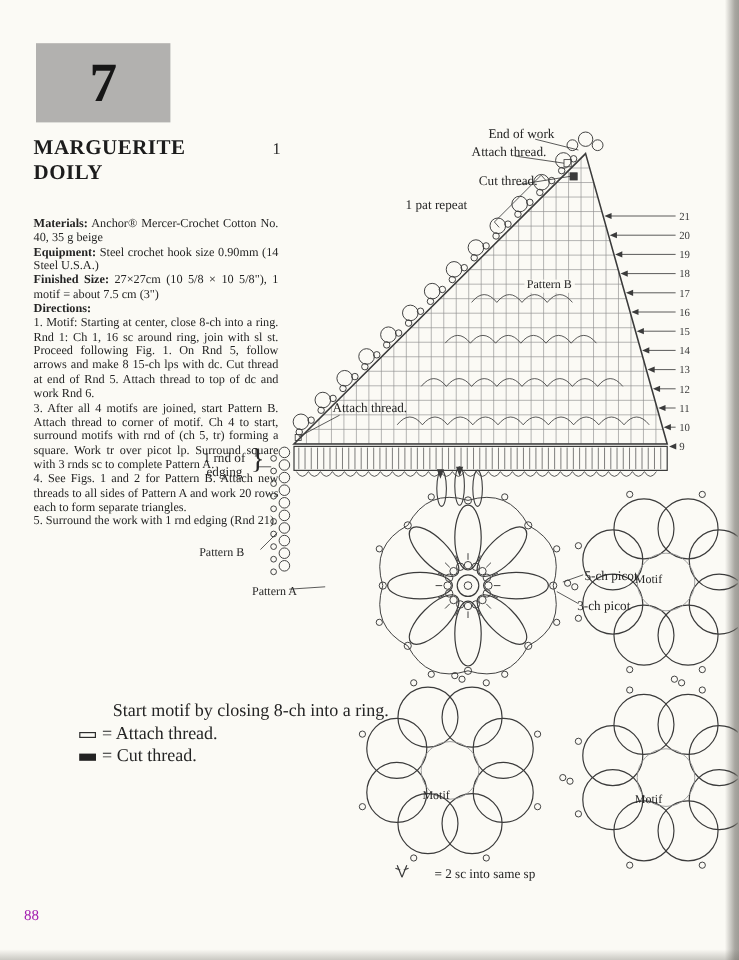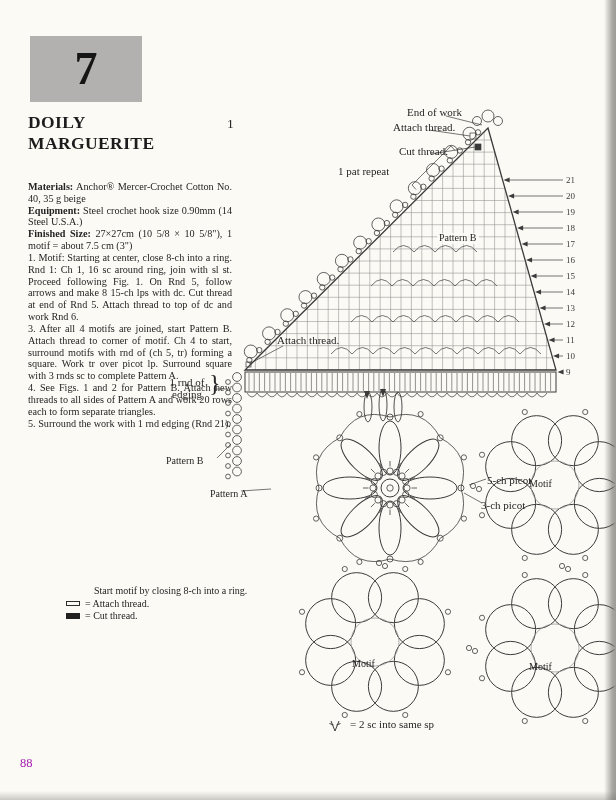--- a/index.html
+++ b/index.html
@@ -17,57 +17,58 @@
   #numbox span { font-size:46px; font-weight:bold; color:#161616; line-height:1; }
 
   #title { position:absolute; left:28px; top:112px; font-size:17.5px; font-weight:bold;
     letter-spacing:.4px; line-height:1.18; color:#1c1c1c; }
 
   #body-text { position:absolute; left:28px; top:181px; width:204px;
     font-size:10.2px; line-height:1.16; text-align:justify; color:#242424; }
   #body-text p { margin:0; }
   #body-text b { font-weight:bold; }
 
-  #legend { position:absolute; left:66px; top:585px; font-size:10px; color:#242424; }
+  #legend { position:absolute; left:66px; top:585px; font-size:15px; color:#242424; }
   #legend .ln { margin-bottom:1.5px; display:flex; align-items:center; }
   #legend .indent { padding-left:28px; }
   .sym-open { display:inline-block; width:14px; height:5px; border:1px solid #2e2e2e; margin-right:5px; }
   .sym-fill { display:inline-block; width:14px; height:6px; background:#222; margin-right:5px; }
 
   #pagenum { position:absolute; left:20px; top:756px; font-size:12.5px; color:#a21caf; }
 
   #diagram-svg { position:absolute; left:165px; top:100px; }
   svg text { font-family:"Liberation Serif", serif; }
 
   .dl { position:absolute; font-size:11px; color:#262626; white-space:nowrap; line-height:1.05; }
   .dl.bold { font-weight:normal; font-size:10px;text-align:center; }
   .dl.onGrid { background:rgba(251,250,245,.85); padding:0 2px; }
   .dl.fig { font-size:13.5px; }
   .dl.wrap { white-space:normal; text-align:center; }
-  .dl.note { display:flex; align-items:flex-start; gap:8px; }
+  .dl.note { display:flex; align-items:flex-end; gap:20px; }
   .dl.brace { font-size:24px; font-weight:normal; }
 </style>
 </head>
 <body>
 
 <div id="page">
 
   <div id="numbox">
     <span>7</span>
   </div>
 
   <div id="title">
+    <div>MARGUERITE</div>
     <div>DOILY</div>
-    <div>MARGUERITE</div>
   </div>
 
   <div id="body-text">
     <p class="para"><b>Materials:</b> <span>Anchor® Mercer-Crochet Cotton No. 40, 35 g beige</span></p>
     <p class="para"><b>Equipment:</b> <span>Steel crochet hook size 0.90mm (14 Steel U.S.A.)</span></p>
     <p class="para"><b>Finished Size:</b> <span>27×27cm (10 5/8 × 10 5/8"), 1 motif = about 7.5 cm (3")</span></p>
+    <p class="para"><b>Directions:</b></p>
     <div>
         <p>1. Motif: Starting at center, close 8-ch into a ring.  Rnd 1: Ch 1, 16 sc around ring, join with sl st.  Proceed following Fig. 1.  On Rnd 5, follow arrows and make 8 15-ch lps with dc. Cut thread at end of Rnd 5. Attach thread to top of dc and work Rnd 6.</p>
         <p>3. After all 4 motifs are joined, start Pattern B. Attach thread to corner of motif. Ch 4 to start, surround motifs with rnd of (ch 5, tr) forming a square. Work tr over picot lp.  Surround square with 3 rnds sc to complete Pattern A.</p>
         <p>4. See Figs. 1 and 2 for Pattern B. Attach new threads to all sides of Pattern A and work 20 rows each to form separate triangles.</p>
         <p>5. Surround the work with 1 rnd edging (Rnd 21).</p>
       </div>
   </div>
 
   <div id="legend">
     <div class="ln indent">Start motif by closing 8-ch into a ring.</div>

